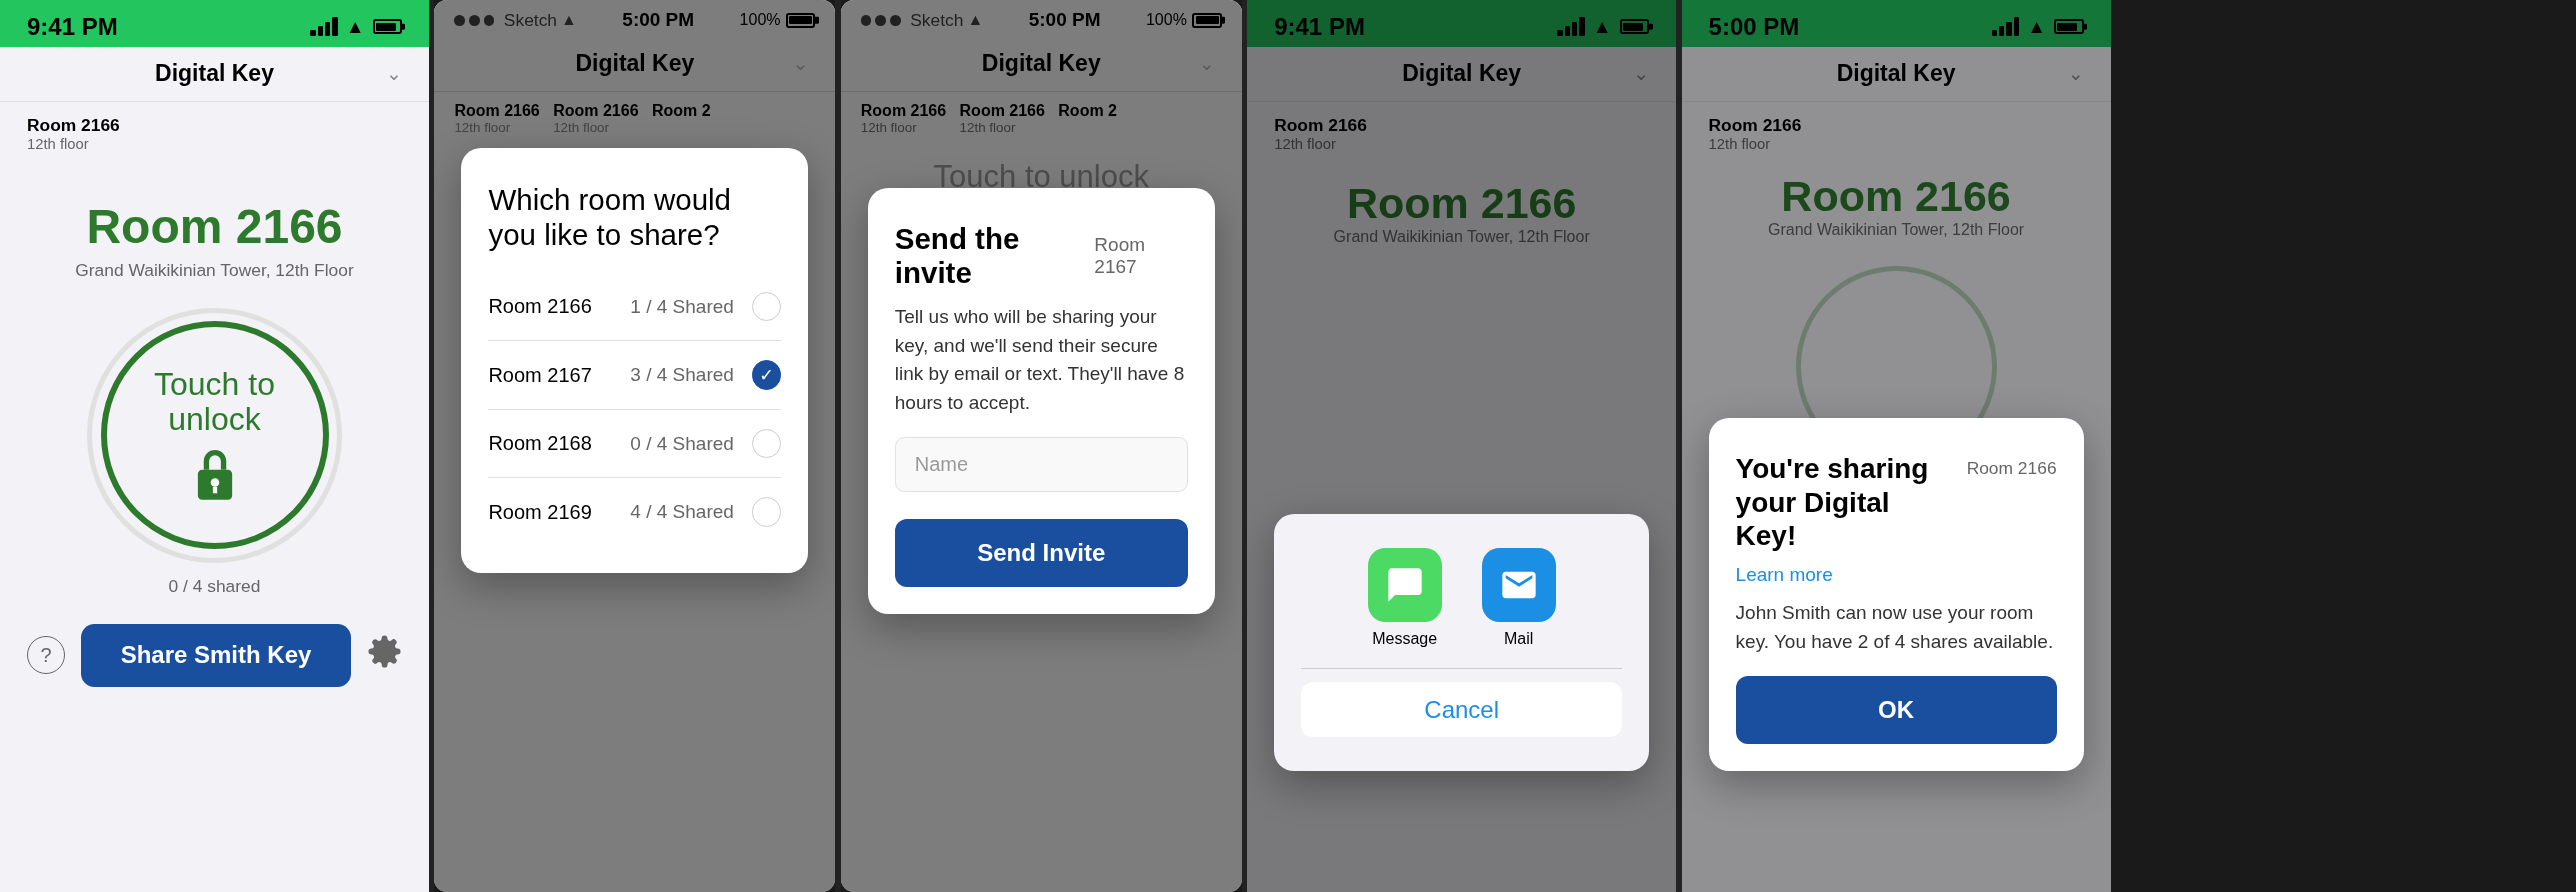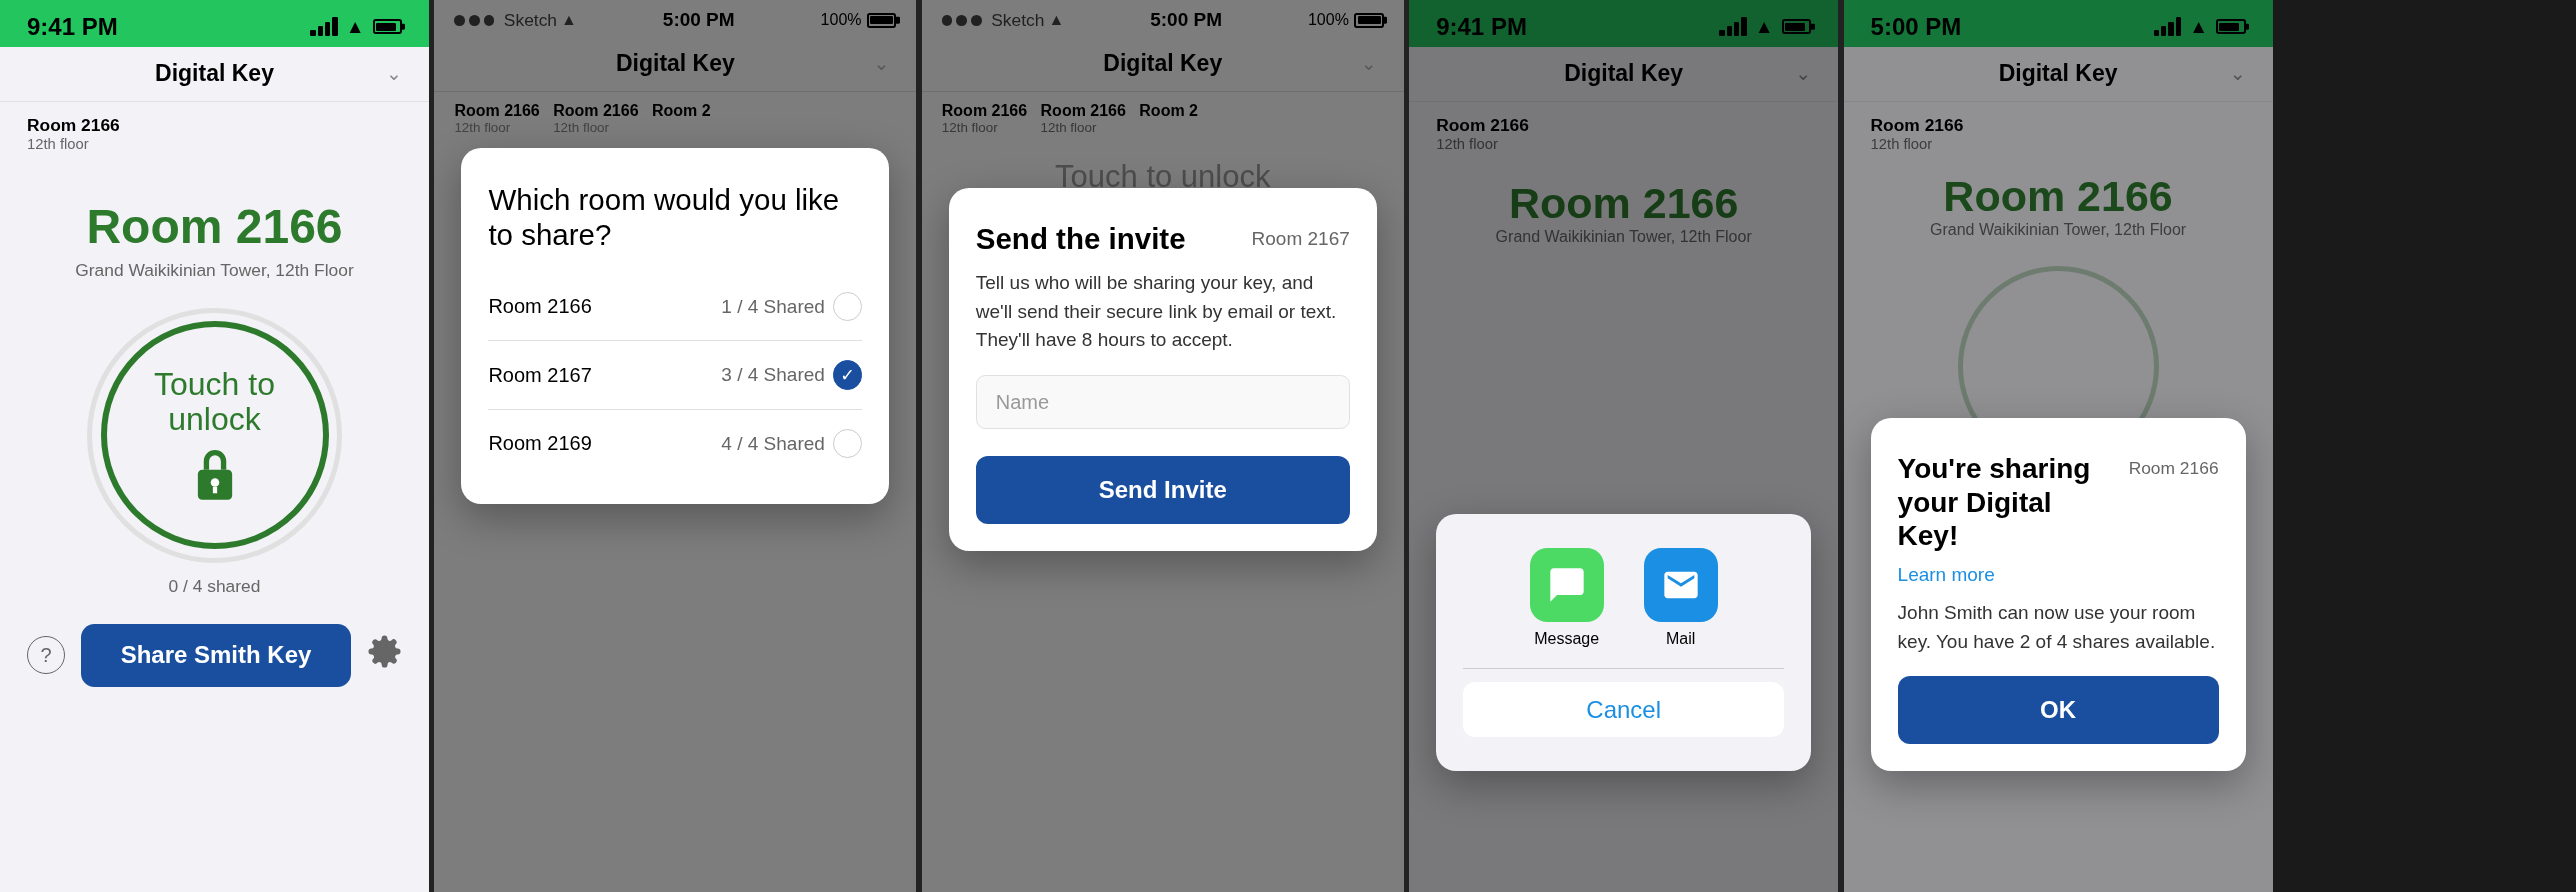--- a/index.html
+++ b/index.html
@@ -181,25 +181,26 @@
       width: 5.4px;
       background: #222;
       flex-shrink: 0;
     }
 
     
     .screen1 { width: 429px; height: 892px; }
 
     
     .screen-sketch {
-      width: 482px;
+      width: 401px;
       height: 892px;
       background: #999;
       position: relative;
       overflow: hidden;
+      border-radius: 13px;
     }
     .sketch-overlay {
       position: absolute;
       top: 0; left: 0; right: 0; bottom: 0;
       background: rgba(0,0,0,0.35);
       z-index: 1;
     }
     .sketch-content {
       position: absolute;
       top: 0; left: 0; right: 0; bottom: 0;
@@ -235,21 +236,21 @@
       border-bottom: 0.7px solid #e0e0e0;
     }
     .room-list-item:last-of-type { border-bottom: none; }
     .room-list-name {
       font-size: 20px;
       color: #000;
     }
     .room-list-right {
       display: flex;
       align-items: center;
-      gap: 8px;
+      gap: 18px;
     }
     .room-list-shared {
       font-size: 19px;
       color: #666;
     }
     .radio-circle {
       width: 29.5px;
       height: 29.5px;
       border-radius: 50%;
       border: 1.3px solid #ccc;
@@ -591,20 +592,27 @@
       <div class="room-list-right">
         <span class="room-list-shared">1 / 4 Shared</span>
         <div class="radio-circle"></div>
       </div>
     </div>
     <div class="room-list-item">
       <span class="room-list-name">Room 2167</span>
       <div class="room-list-right">
         <span class="room-list-shared">3 / 4 Shared</span>
         <div class="radio-circle selected">✓</div>
+      </div>
+    </div>
+    <div class="room-list-item">
+      <span class="room-list-name">Room 2168</span>
+      <div class="room-list-right">
+        <span class="room-list-shared">0 / 4 Shared</span>
+        <div class="radio-circle"></div>
       </div>
     </div>
     <div class="room-list-item">
       <span class="room-list-name">Room 2169</span>
       <div class="room-list-right">
         <span class="room-list-shared">4 / 4 Shared</span>
         <div class="radio-circle"></div>
       </div>
     </div>
   </div>

